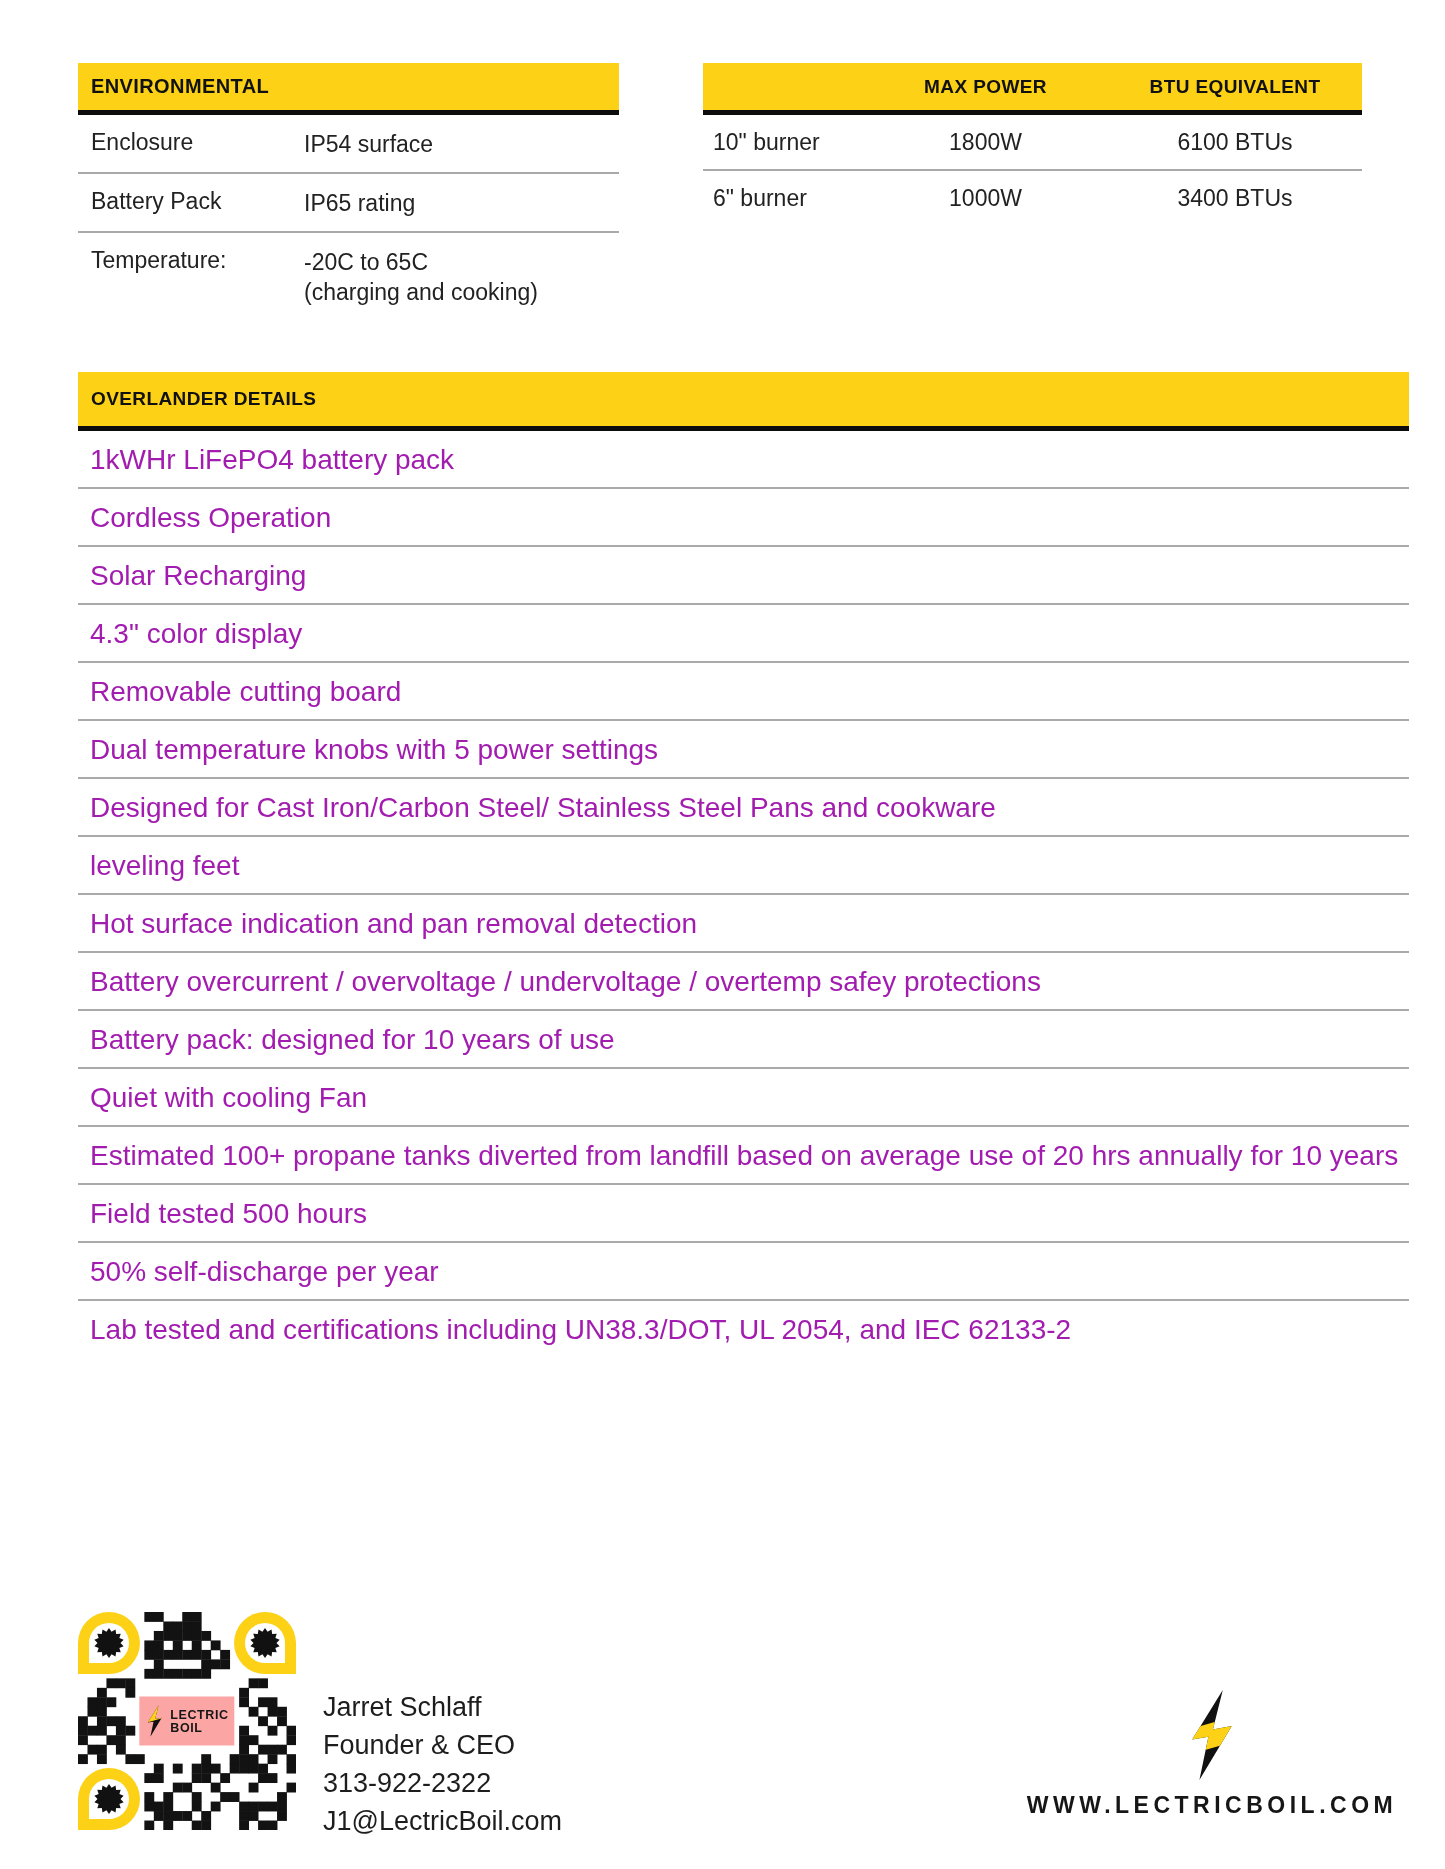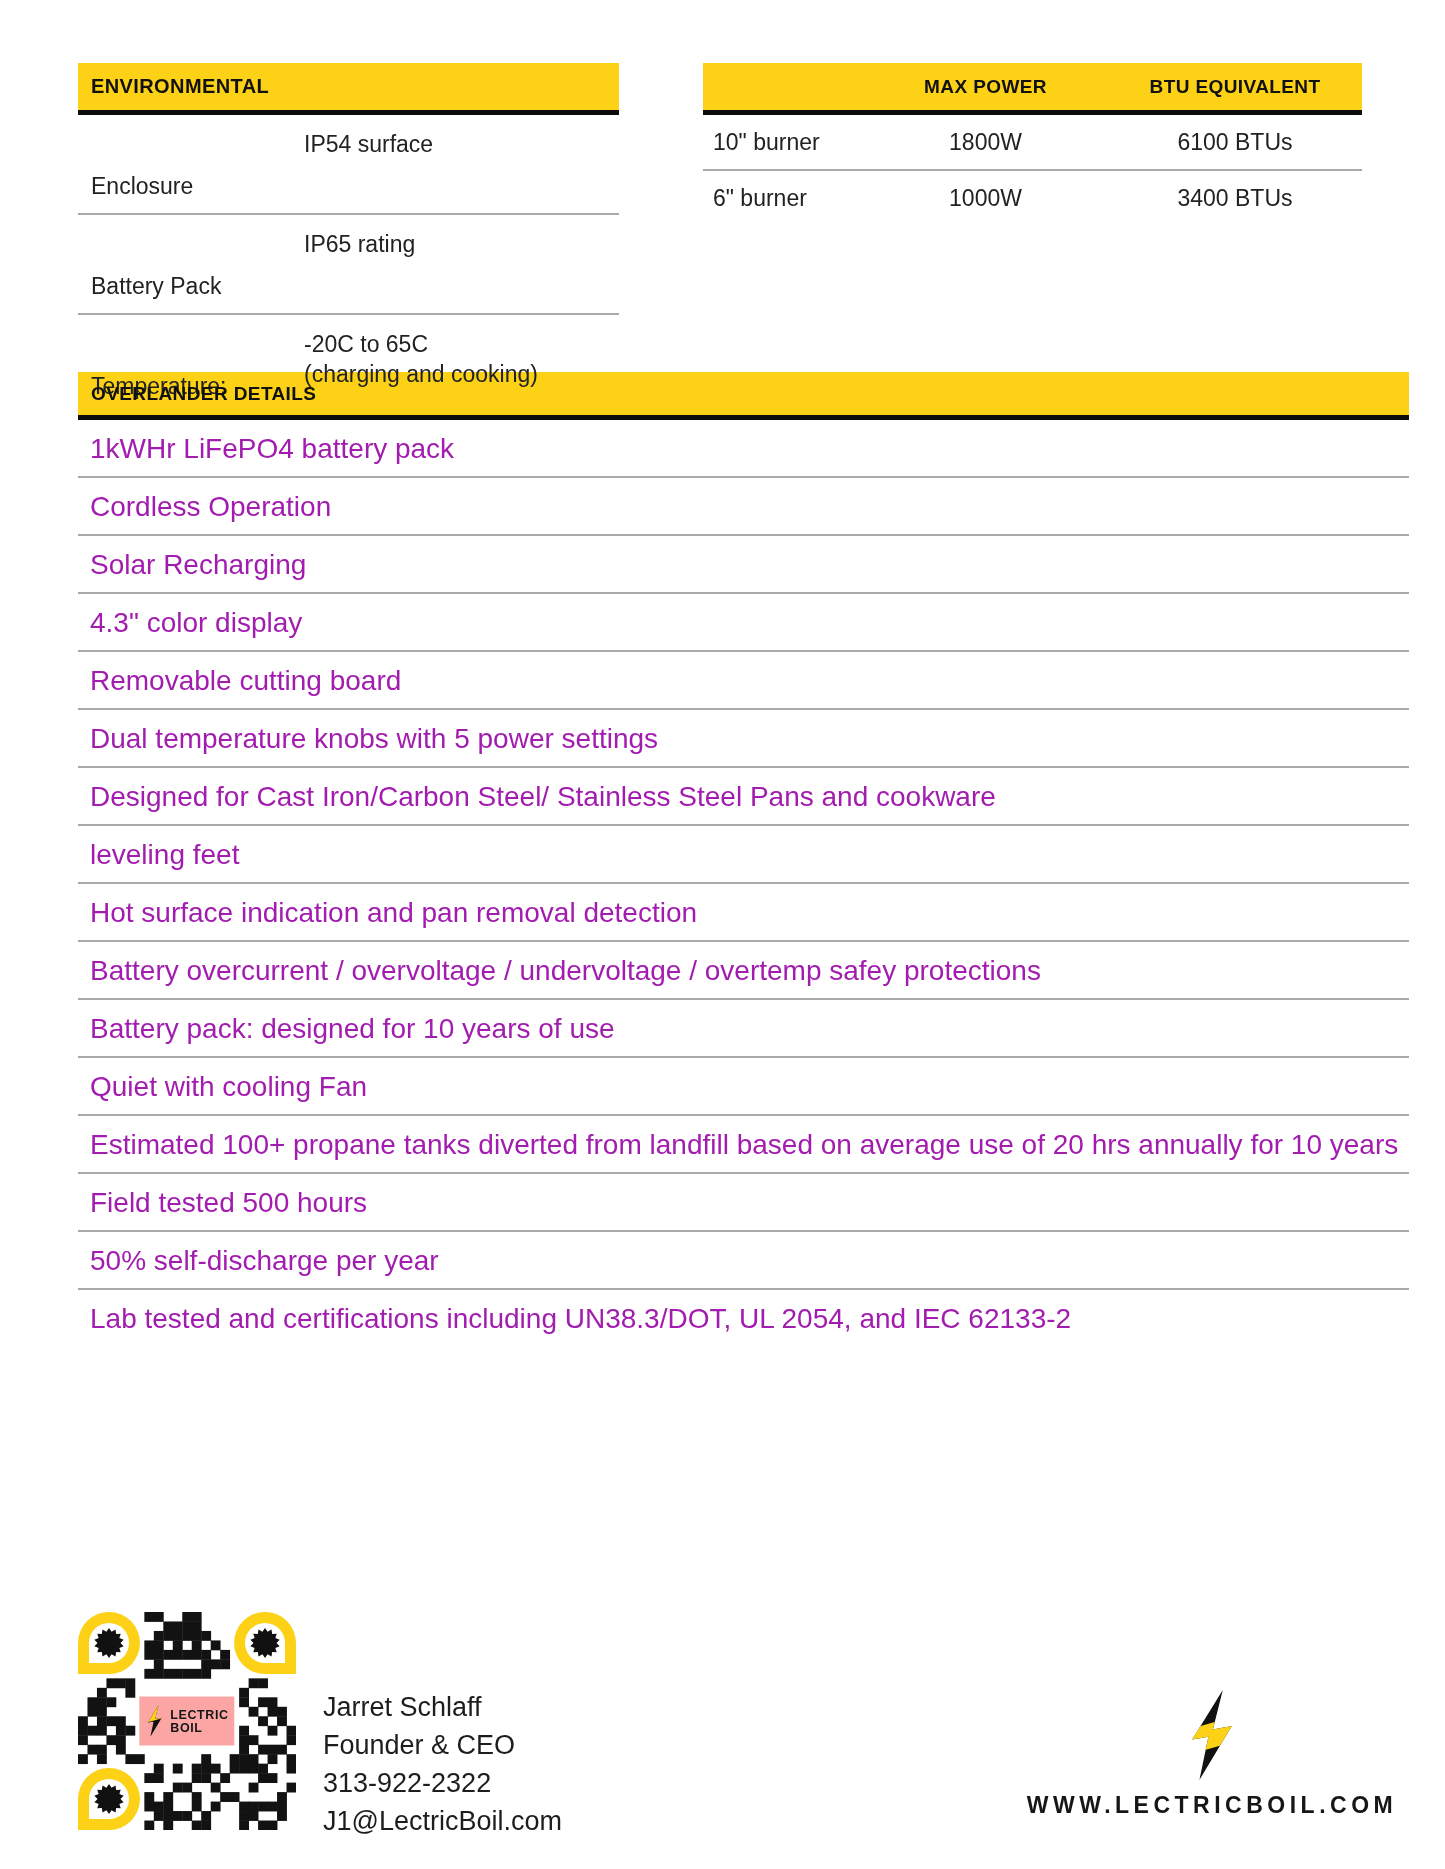--- a/index.html
+++ b/index.html
@@ -28,38 +28,38 @@
 
   .env-table { width:541px; }
   .env-table .yellow-bar { padding-left:13px; }
   .env-row {
     display:flex; align-items:flex-start;
     padding:14px 0 13px 0;
     font-size:23px; color:#222;
     border-bottom:2px solid #a9a9a9;
   }
   .env-row:last-child { border-bottom:none; }
-  .env-row .lbl { width:226px; padding-left:13px;margin-top:44px; }
+  .env-row .lbl { width:226px; padding-left:13px; }
   .env-row .val { flex:1; line-height:30px; }
 
   .power-table { width:659px; }
   .power-table .yellow-bar { display:grid; grid-template-columns:160px 245px 254px; height:52px; }
   .power-table .yellow-bar span { text-align:center; font-size:19px; }
   .power-row {
     display:grid; grid-template-columns:160px 245px 254px;
     padding:14px 0 13px 0;
     font-size:23px; color:#222;
     border-bottom:2px solid #a9a9a9;
   }
   .power-row:last-child { border-bottom:none; }
   .power-row .c1 { padding-left:10px; }
   .power-row .c2, .power-row .c3 { text-align:center; }
 
   
-  .overlander .yellow-bar { height:48px; padding-left:13px; font-size:19px;text-align:right; }
+  .overlander .yellow-bar { height:59px; padding-left:13px; font-size:19px;text-align:right; }
   .detail-list { list-style:none; }
   .detail-list li {
     font-size:28px; color:#a21caf;
     padding:16px 0 15px 12px;
     border-bottom:2px solid #aaaaaa;
     line-height:25px;
   }
   .detail-list li:last-child { border-bottom:none; }
 
   

